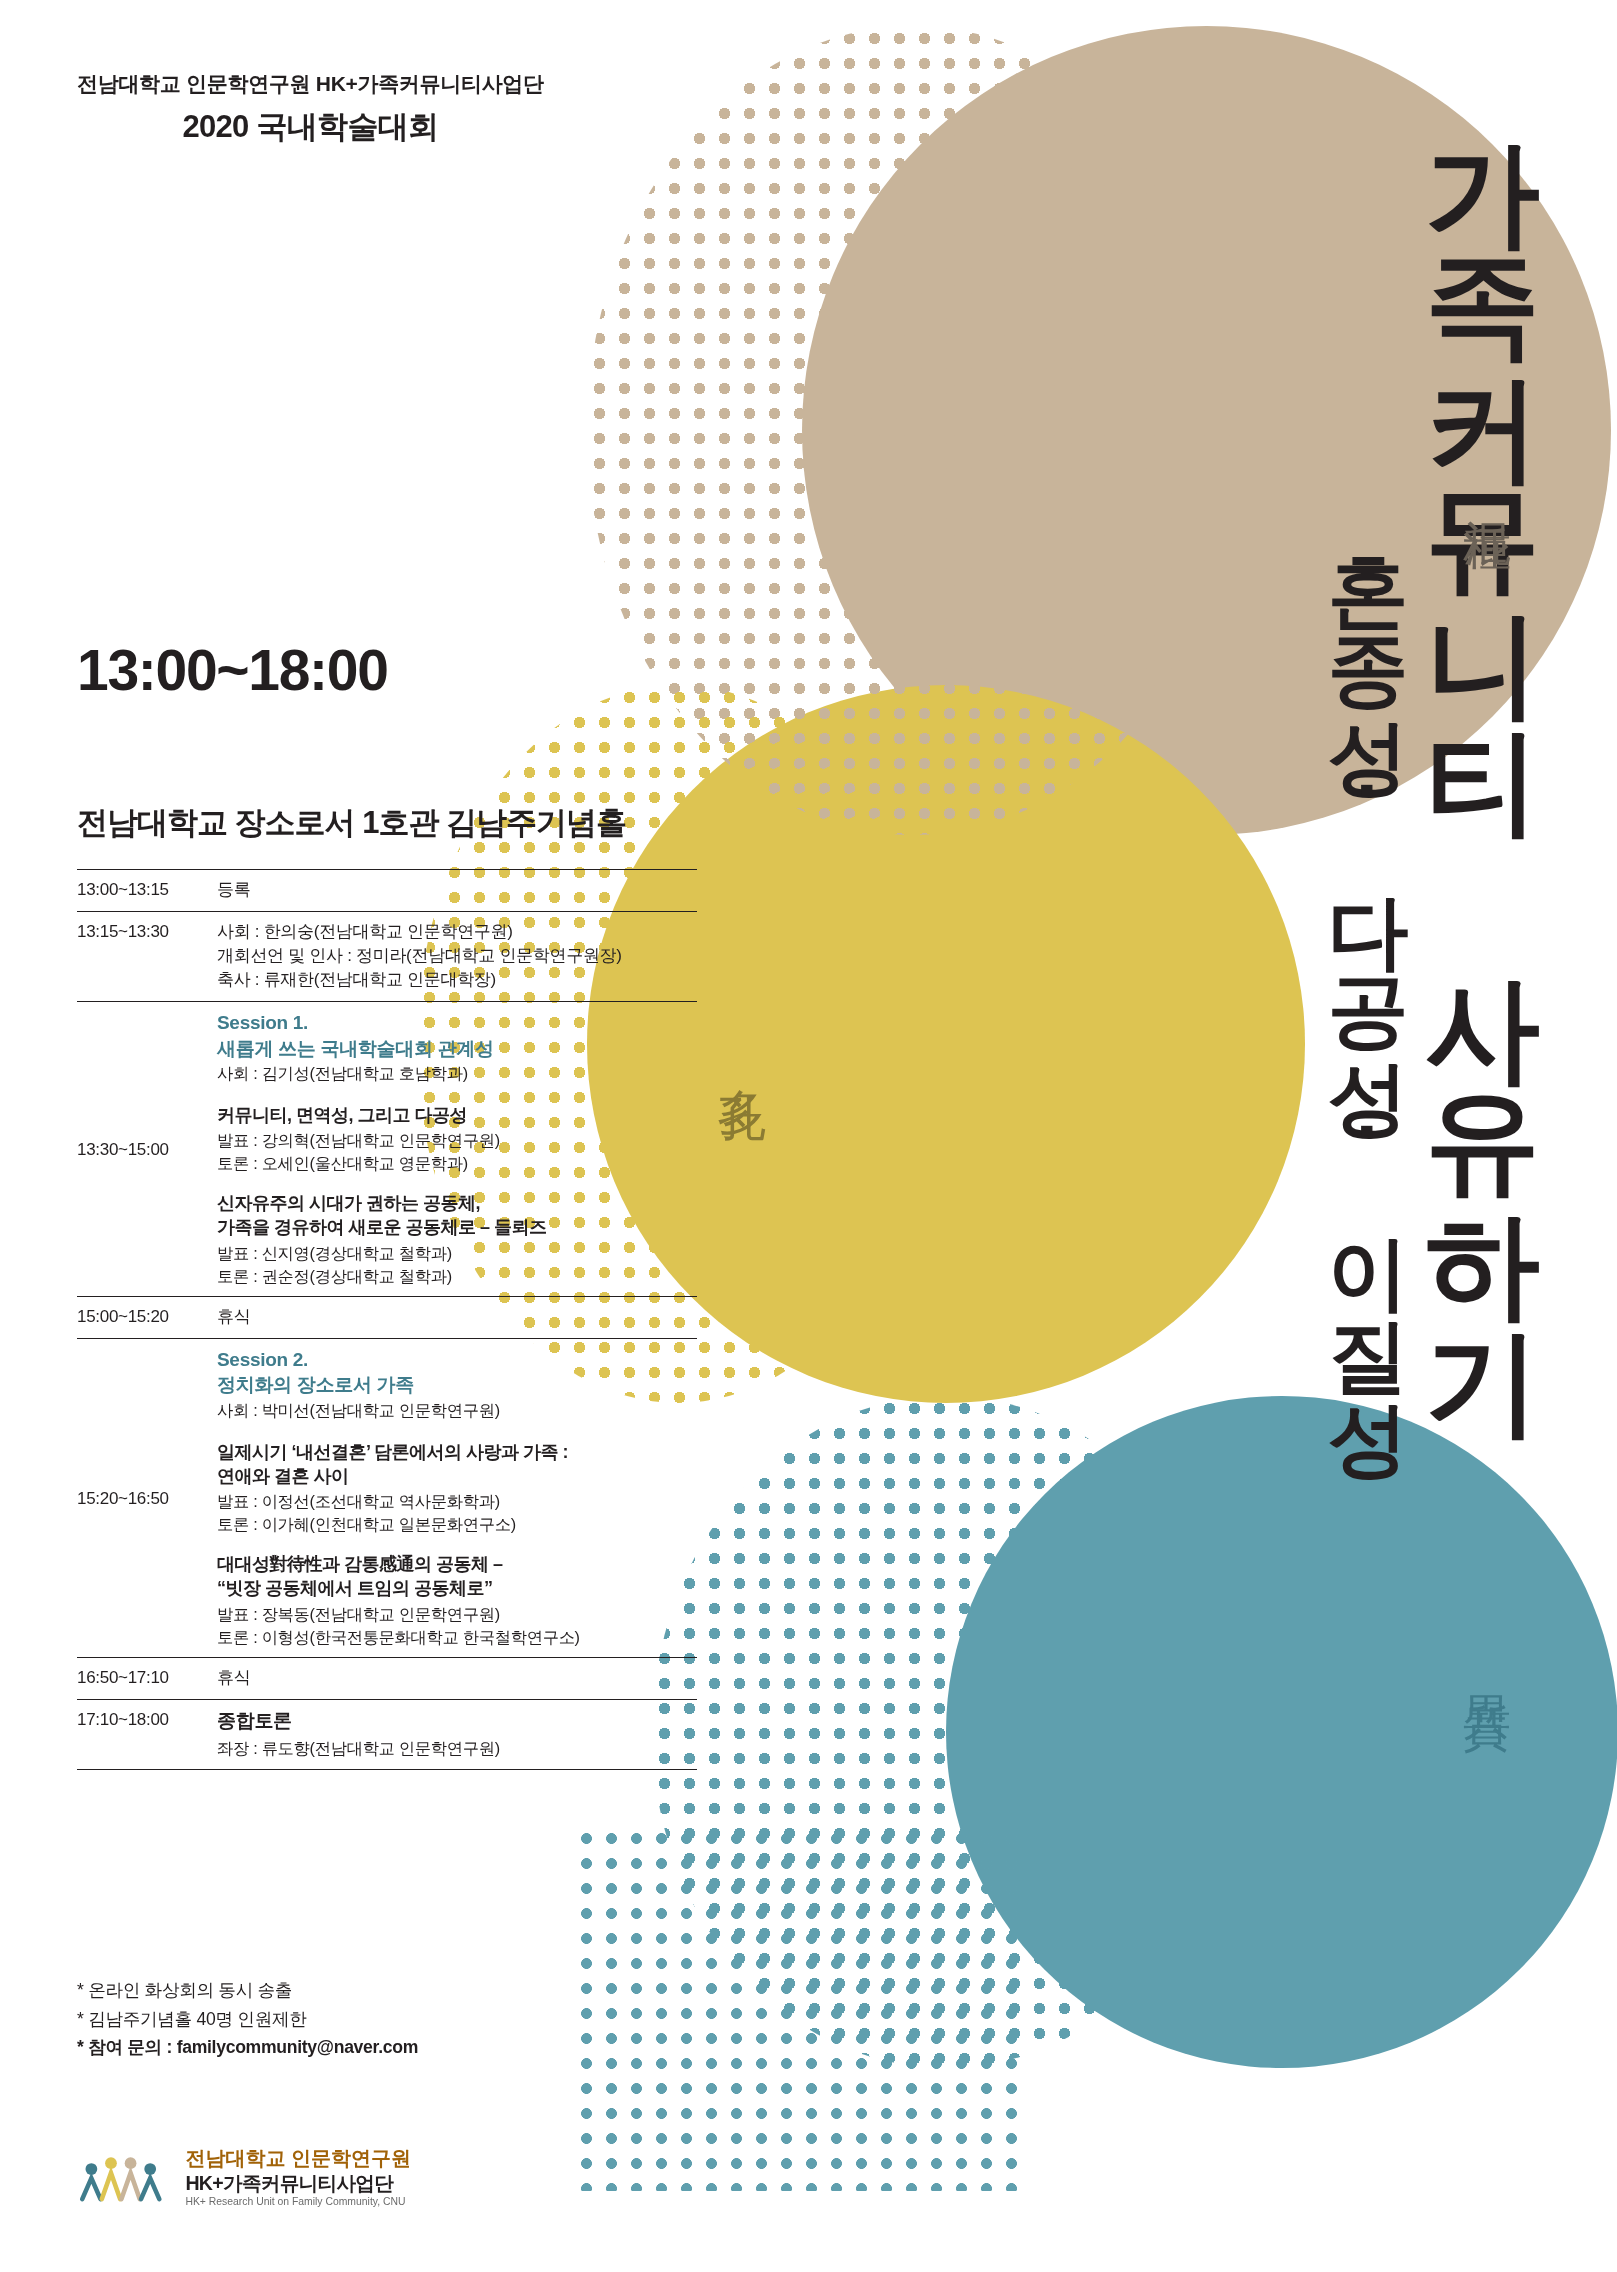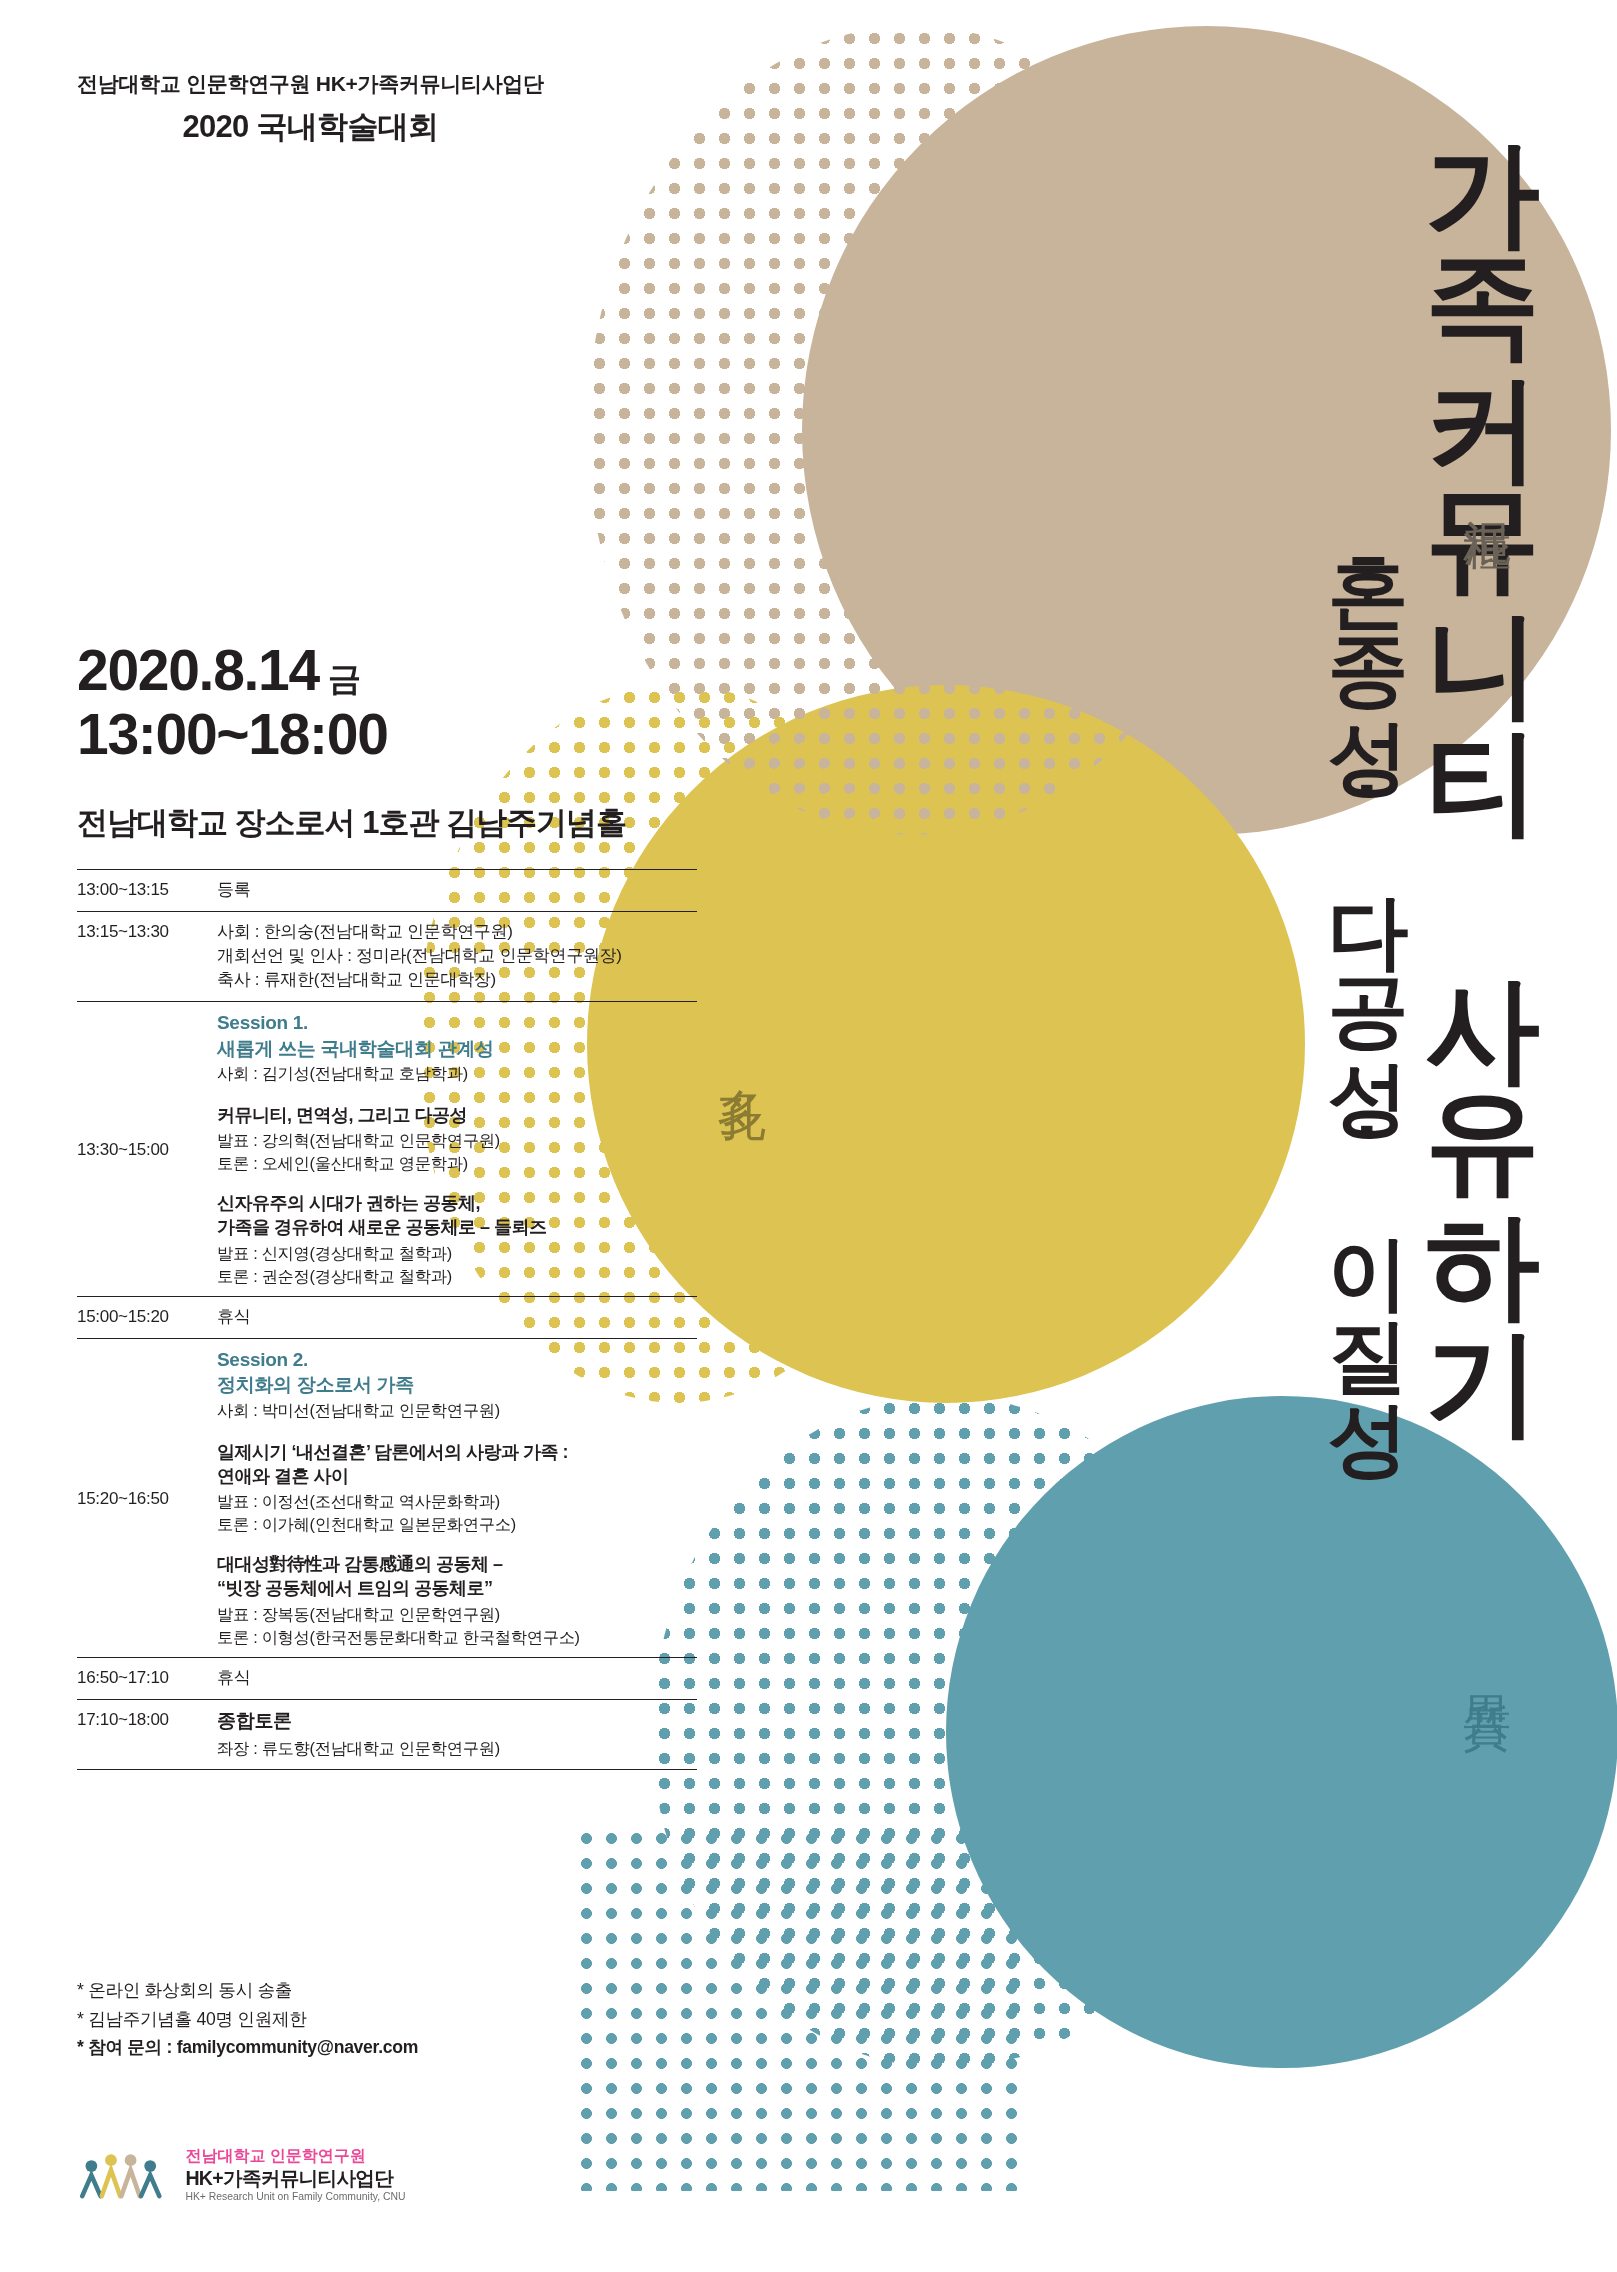--- a/index.html
+++ b/index.html
@@ -273,21 +273,21 @@
     position: absolute;
     left: 77px;
     top: 2146px;
     z-index: 5;
     display: flex;
     align-items: center;
     gap: 10.4px;
   }
   #logo-mark { width: 98px; height: 51px; }
   #logo-text { line-height: 1.25; }
-  #logo-text .l1 { font-size: 16px; font-weight: bold; color: #ec4899; }
+  #logo-text .l1 { font-size: 20px; font-weight: bold; color: #a16207; }
   #logo-text .l2 { font-size: 19.6px; font-weight: bold; color: #231f20; letter-spacing: -0.7px; }
   #logo-text .l3 { font-size: 10.4px; color: #6b6b6b; }
 </style>
 </head>
 <body>
 
 <div id="poster">
 
   <div class="dots" id="dots-tan"></div>
   <div class="circle" id="circ-tan"></div>
@@ -303,23 +303,20 @@
   </div>
 
   <div class="v-title" id="title-main">가족커뮤니티 사유하기</div>
   <div class="v-title" id="title-sub">혼종성·다공성·이질성</div>
 
   <div class="hanja" id="hanja-1">混種</div>
   <div class="hanja" id="hanja-2">多孔</div>
   <div class="hanja" id="hanja-3">異質</div>
 
   <div id="datetime">
-    <div id="date-line">
-      <span>2020.8.14</span><span class="dow">금</span>
-    </div>
     <div id="time-line">13:00~18:00</div>
   </div>
 
   <div id="venue">전남대학교 장소로서 1호관 김남주기념홀</div>
 
   <div id="schedule">
       <div class="row first">
         <div class="time">13:00~13:15</div>
         <div class="body">
           <div class="plain">등록</div>

